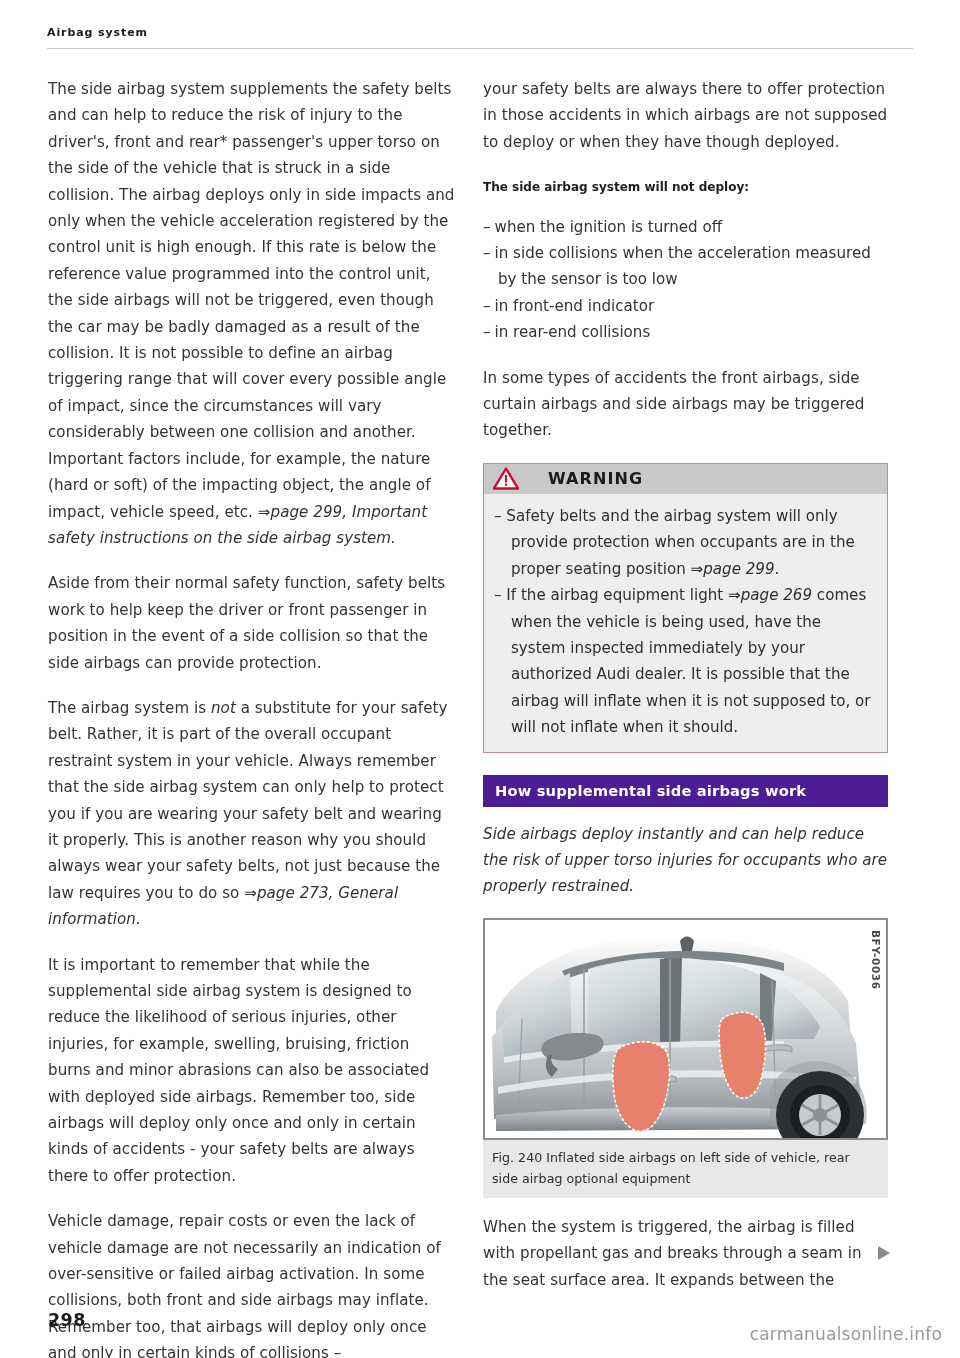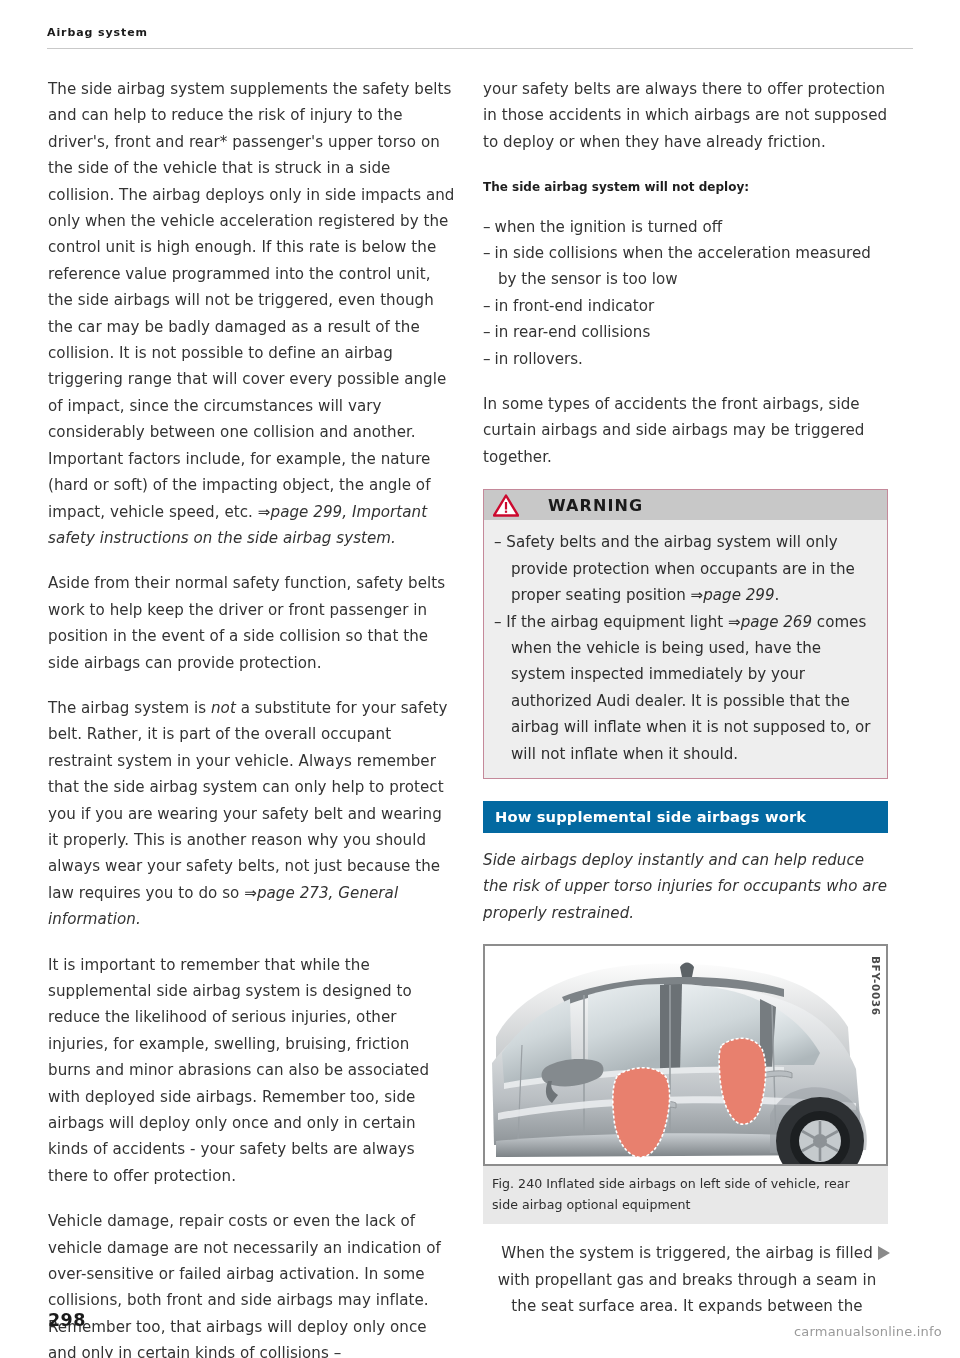--- a/index.html
+++ b/index.html
@@ -53,21 +53,21 @@
   .col-right { left: 483px; }
 
   p, .bullet, .fig-caption, .intro-italic {
     font-size: 15.1px;
     line-height: 26.4px;
     margin: 0 0 19px 0;
     text-align: left;
     color: #333333;
     letter-spacing: 0.05px;
   }
-  p.tight { margin-bottom: 0; text-align: center; }
+  p.tight { margin-bottom: 0; }
   em.it { font-style: italic; }
   .xref {
     font-style: italic;
   }
   .arrowref {
     font-style: normal;
     font-weight: normal;
   }
 
   h2.subhead {
@@ -129,21 +129,21 @@
     font-size: 15.1px;
     line-height: 26.4px;
     color: #2e2e2e;
     padding-left: 17px;
     text-indent: -17px;
     font-weight: 500;
   }
 
   
   .section-bar {
-    background: #0369a1;
+    background: #4c1d95;
     color: #ffffff;
     font-size: 14.7px;
     font-weight: bold;
     padding: 7px 12px 8px 12px;
     width: 405px;
     box-sizing: border-box;
     margin: 0 0 14px 0;
     letter-spacing: 0.15px;
   }
 
@@ -214,21 +214,21 @@
     top: 1310px;
     font-size: 17.5px;
     font-weight: bold;
     color: #1b1b1b;
     letter-spacing: 0.4px;
   }
   .watermark {
     position: absolute;
     right: 18px;
     top: 1324px;
-    font-size: 13px;
+    font-size: 17px;
     color: #9a9a9a;
     letter-spacing: 0.2px;
     font-family: "DejaVu Sans", "Liberation Sans", sans-serif;
   }
 </style>
 </head>
 <body>
 
 <div class="page">
 
@@ -245,30 +245,29 @@
 
     <p><span>The airbag system is </span><em class="it">not</em><span> a substitute for your safety belt. Rather, it is part of the overall occupant restraint system in your vehicle. Always remember that the side airbag system can only help to protect you if you are wearing your safety belt and wearing it properly. This is another reason why you should always wear your safety belts, not just because the law requires you to do so </span><span class="arrowref">⇒</span><span class="xref">page 273, General information.</span></p>
 
     <p>It is important to remember that while the supplemental side airbag system is designed to reduce the likelihood of serious injuries, other injuries, for example, swelling, bruising, friction burns and minor abrasions can also be associated with deployed side airbags. Remember too, side airbags will deploy only once and only in certain kinds of accidents - your safety belts are always there to offer protection.</p>
 
     <p>Vehicle damage, repair costs or even the lack of vehicle damage are not necessarily an indication of over-sensitive or failed airbag activation. In some collisions, both front and side airbags may inflate. Remember too, that airbags will deploy only once and only in certain kinds of collisions –</p>
   </div>
 
   <div class="col col-right">
 
-    <p>your safety belts are always there to offer protection in those accidents in which airbags are not supposed to deploy or when they have already friction.</p>
+    <p>your safety belts are always there to offer protection in those accidents in which airbags are not supposed to deploy or when they have though deployed.</p>
 
     <h2 class="subhead">The side airbag system will not deploy:</h2>
 
     <ul class="dashlist">
       <li><span class="dash">–</span><span>when the ignition is turned off</span></li>
       <li><span class="dash">–</span><span>in side collisions when the acceleration measured by the sensor is too low</span></li>
       <li><span class="dash">–</span><span>in front-end indicator</span></li>
       <li><span class="dash">–</span><span>in rear-end collisions</span></li>
-      <li><span class="dash">–</span><span>in rollovers.</span></li>
     </ul>
 
     <p>In some types of accidents the front airbags, side curtain airbags and side airbags may be triggered together.</p>
 
     <div class="warning-box">
       <div class="warning-head">
         <svg class="warn-triangle" viewBox="0 0 26 23">
           <polygon points="13,1.5 25,21.5 1,21.5" fill="#ffffff" stroke="#cc0a2f" stroke-width="2.4" stroke-linejoin="round"></polygon>
           <rect x="11.9" y="8" width="2.2" height="7.5" fill="#cc0a2f"></rect>
           <rect x="11.9" y="16.6" width="2.2" height="2.2" fill="#cc0a2f"></rect>

